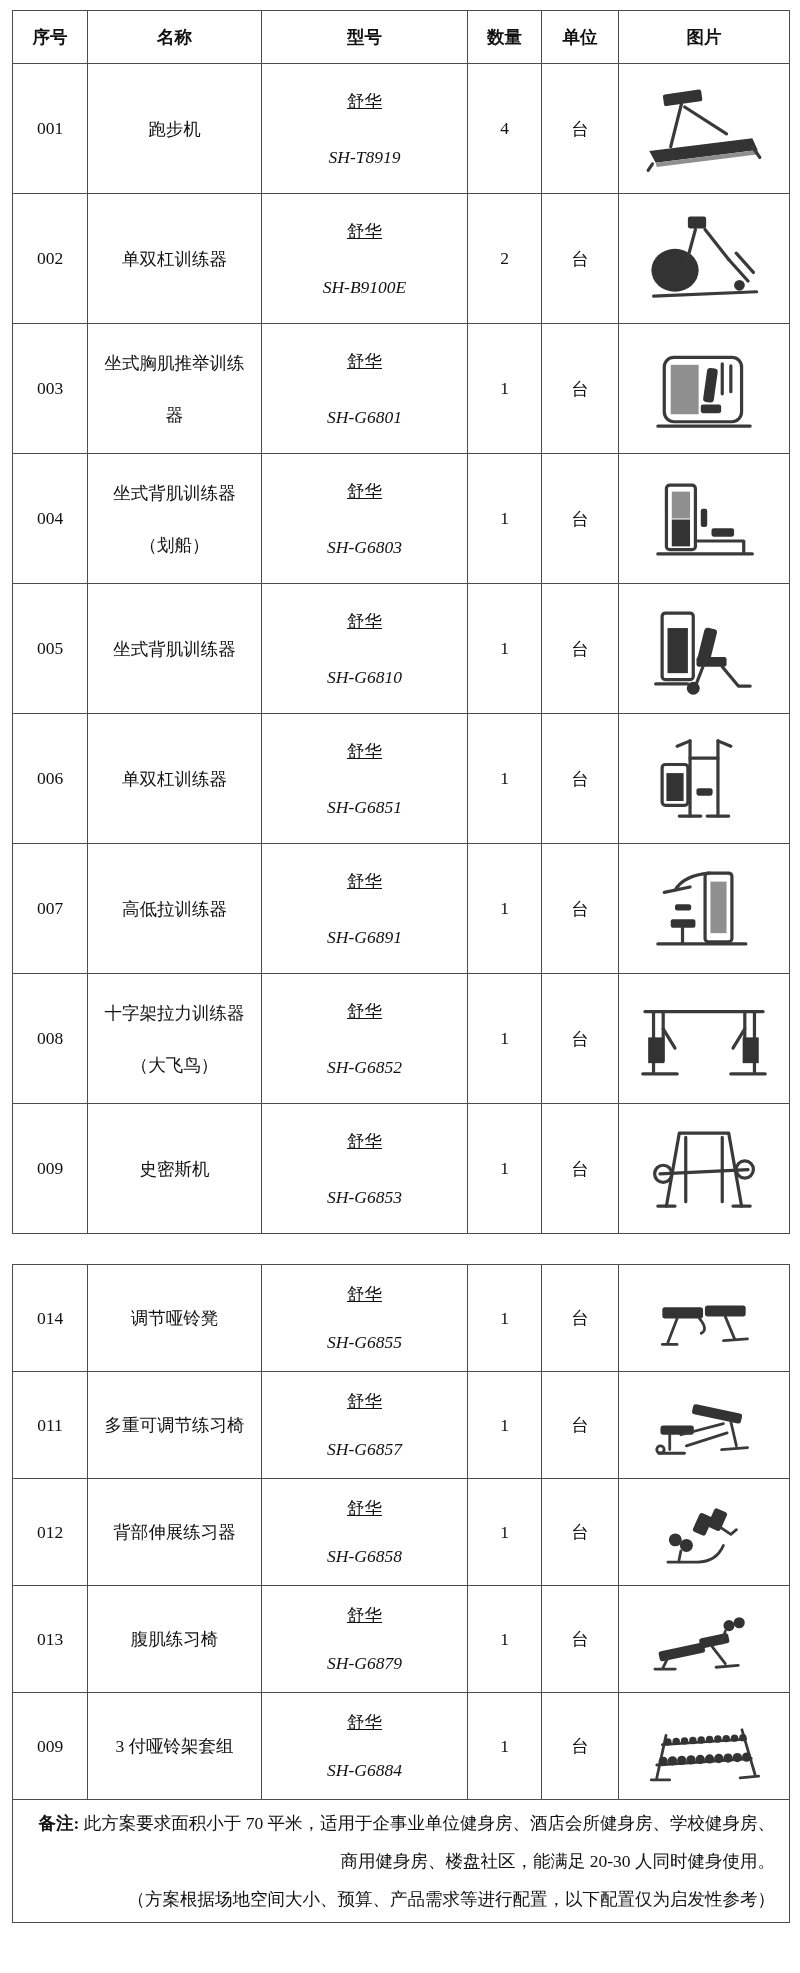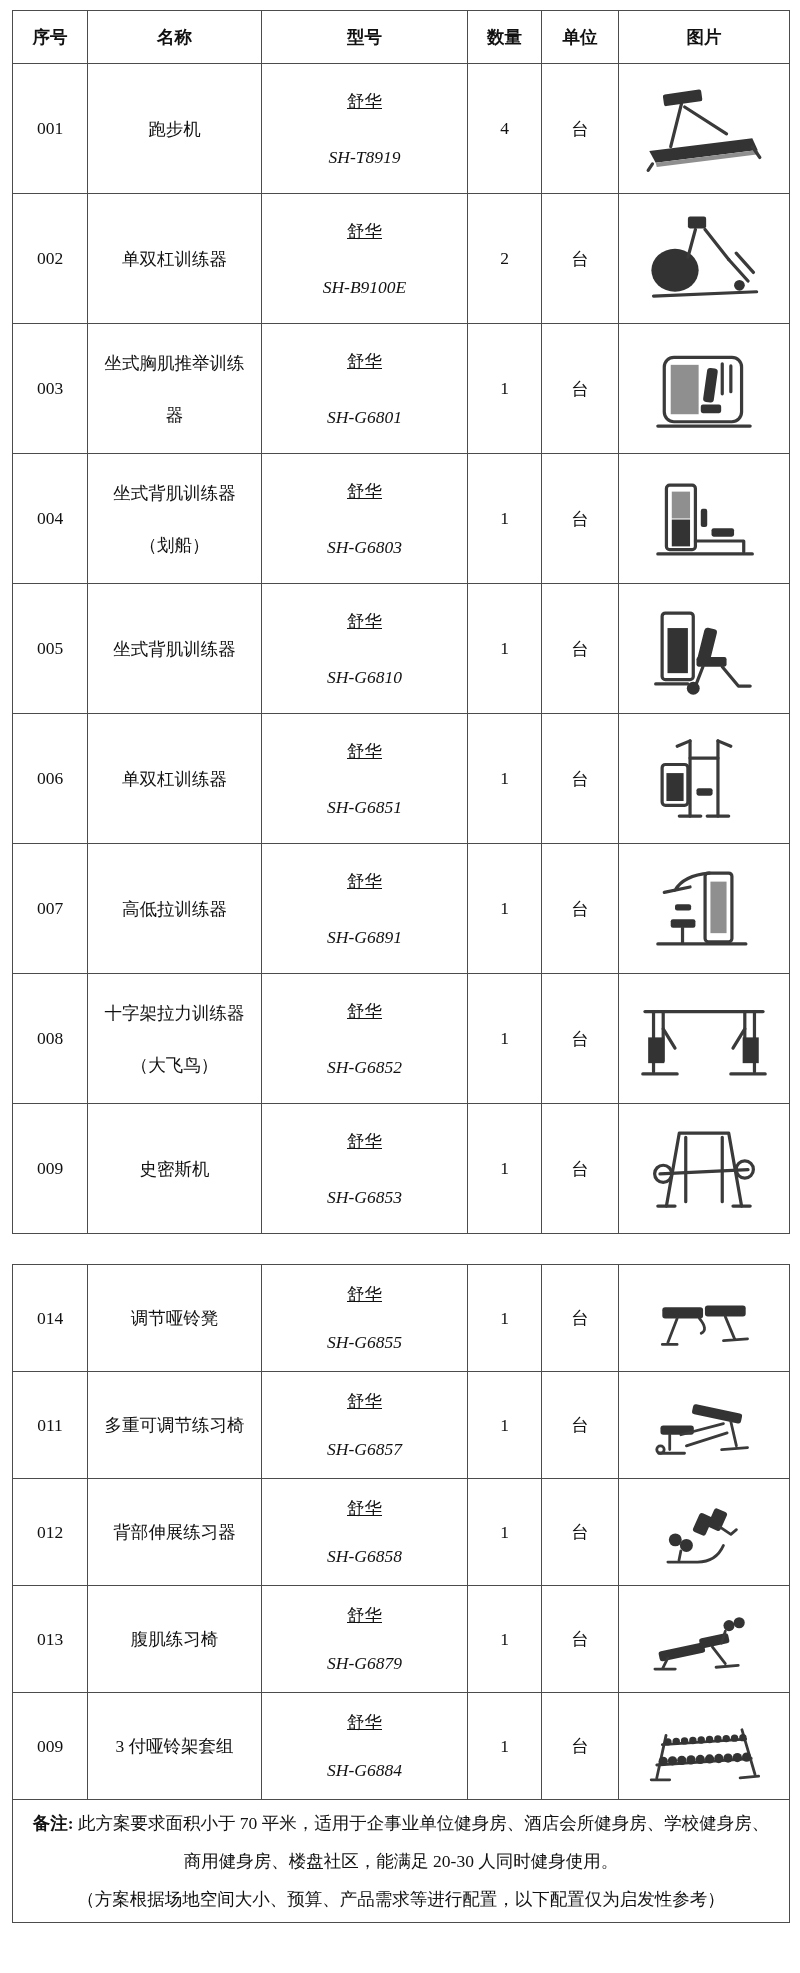--- a/index.html
+++ b/index.html
@@ -10,21 +10,21 @@
      font-size:17.5px;padding:0;overflow:hidden;}
   .title-row td{height:44px;font-weight:bold;font-size:18px;border-bottom:1px solid #4c4c4c;}
   .head-row td{height:52px;font-weight:bold;}
   .t1 tr.r{height:130px;}
   .t2 tr.r{height:107px;}
   .c-name{line-height:52px;padding:4px 10px;}
   .c-model .brand{margin-bottom:34px;line-height:22px;text-decoration:underline;}
   .c-model .model{line-height:22px;font-style:italic;}
   .t2 .c-model .brand{margin-bottom:26px;}
   .gap{height:30px;}
-  .note-row td{height:110px;text-align:center;vertical-align:middle;padding:4px 14px;}
+  .note-row td{height:110px;text-align:right;vertical-align:middle;padding:4px 14px;}
   .note-row p{margin:0;line-height:38px;font-size:17.5px;}
   .note-label{font-weight:bold;}
   .c-img svg{display:block;margin:0 auto;}
   .t1 .c-img svg{width:142px;height:102px;}
   .t2 .c-img svg{width:128px;height:88px;}
   .eq{stroke:#3a3a3a;stroke-width:3;fill:none;stroke-linecap:round;stroke-linejoin:round;}
   .fd{fill:#333;stroke:none;}
   .fg{fill:#8f8f8f;stroke:none;}
 </style>
 </head>

